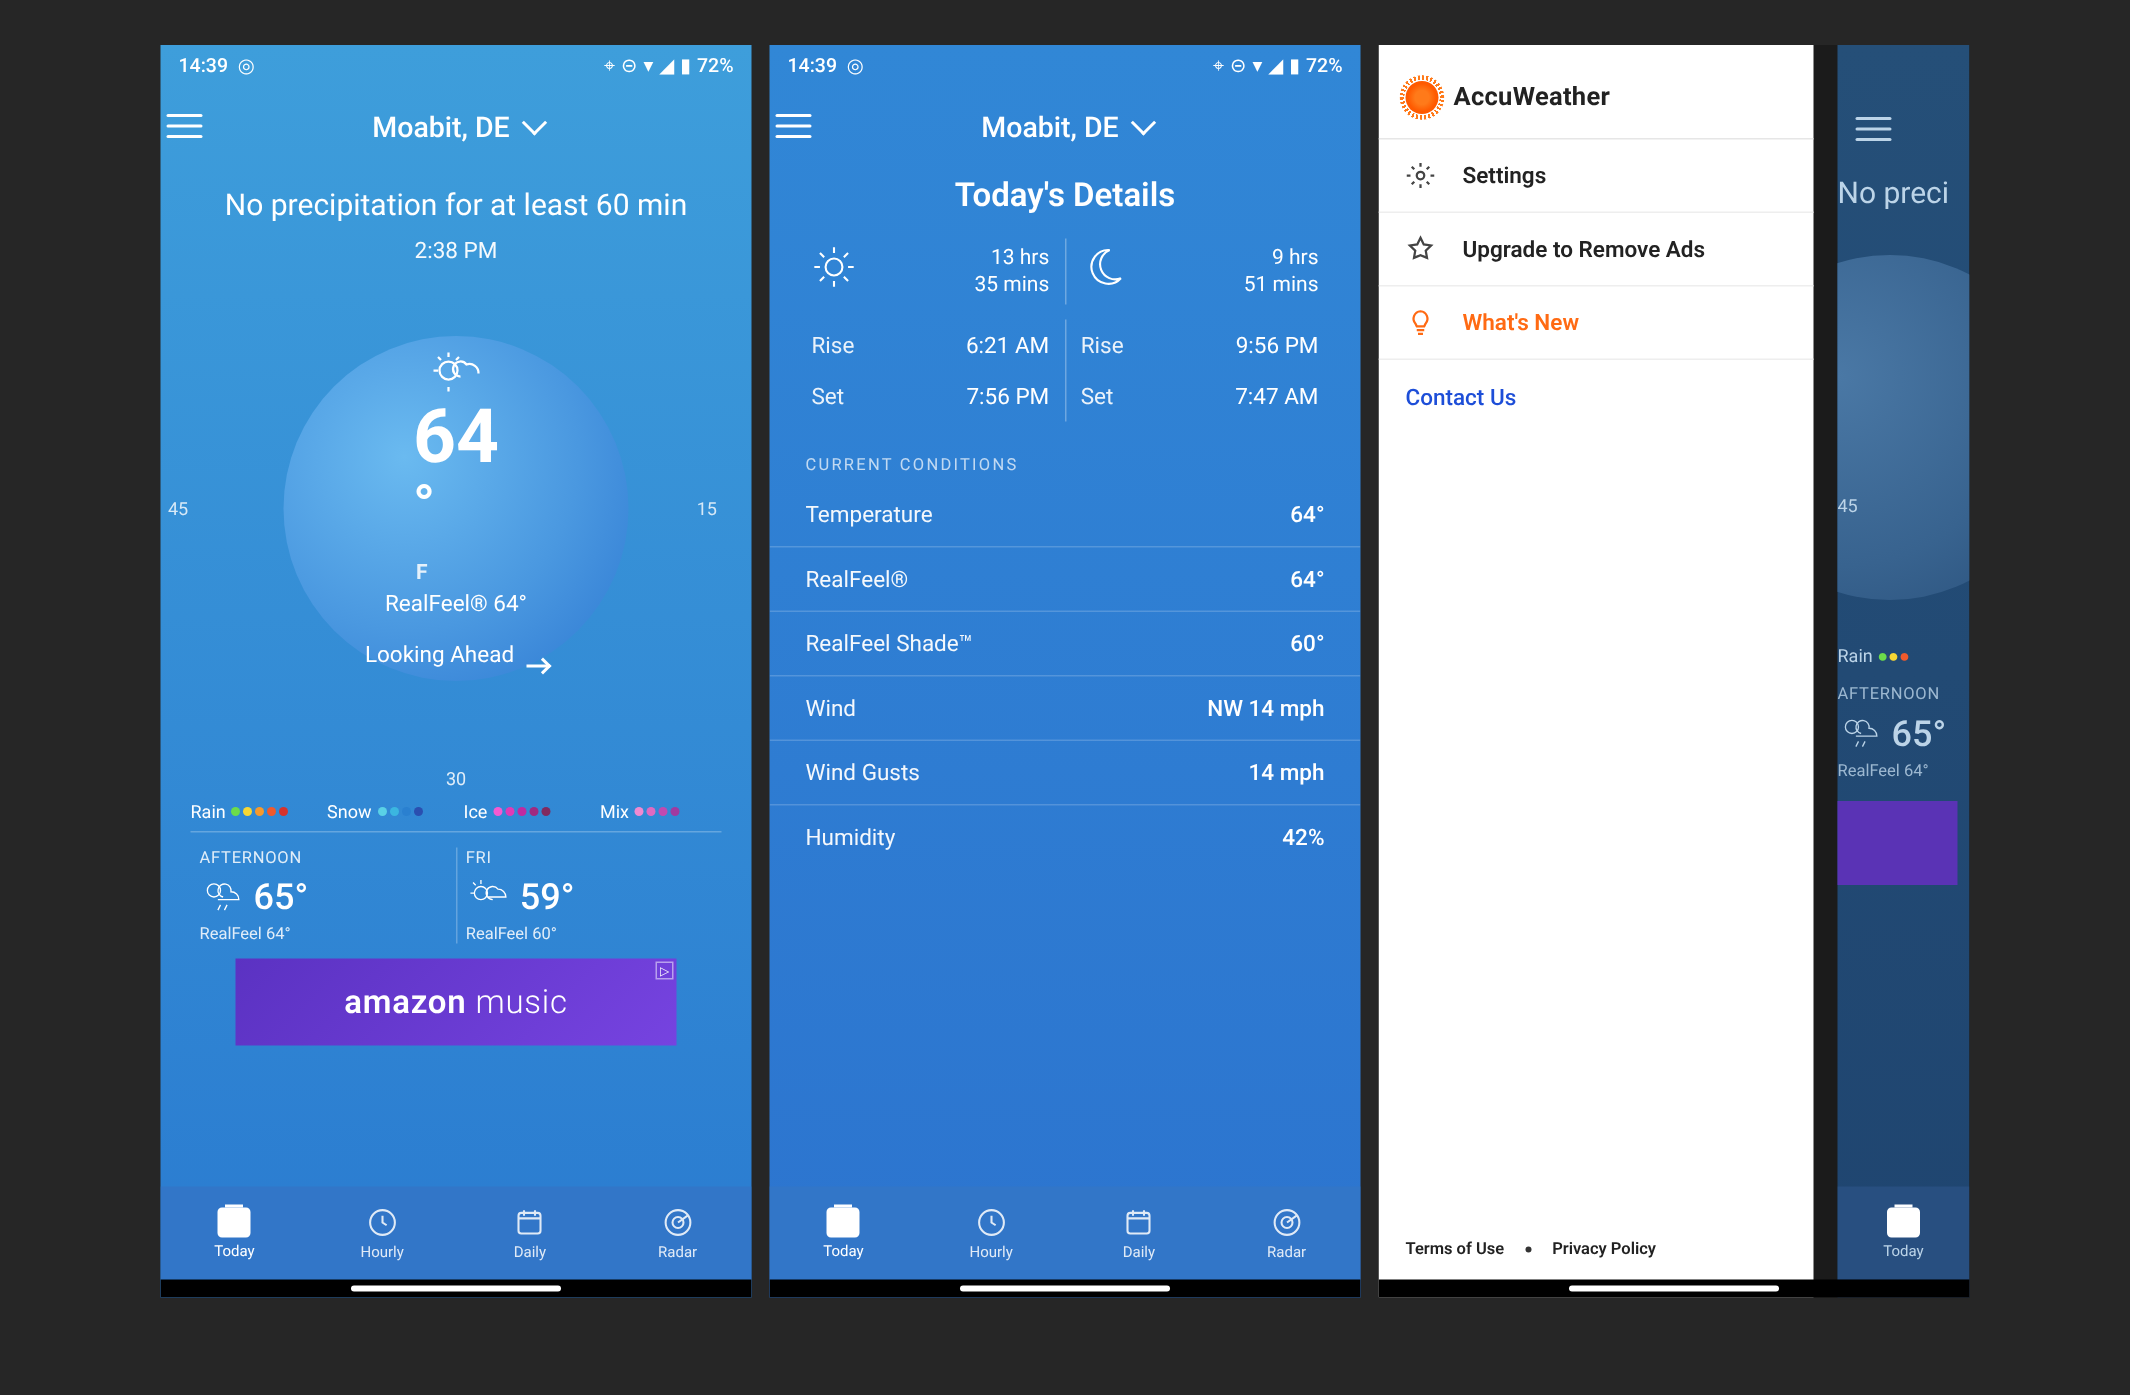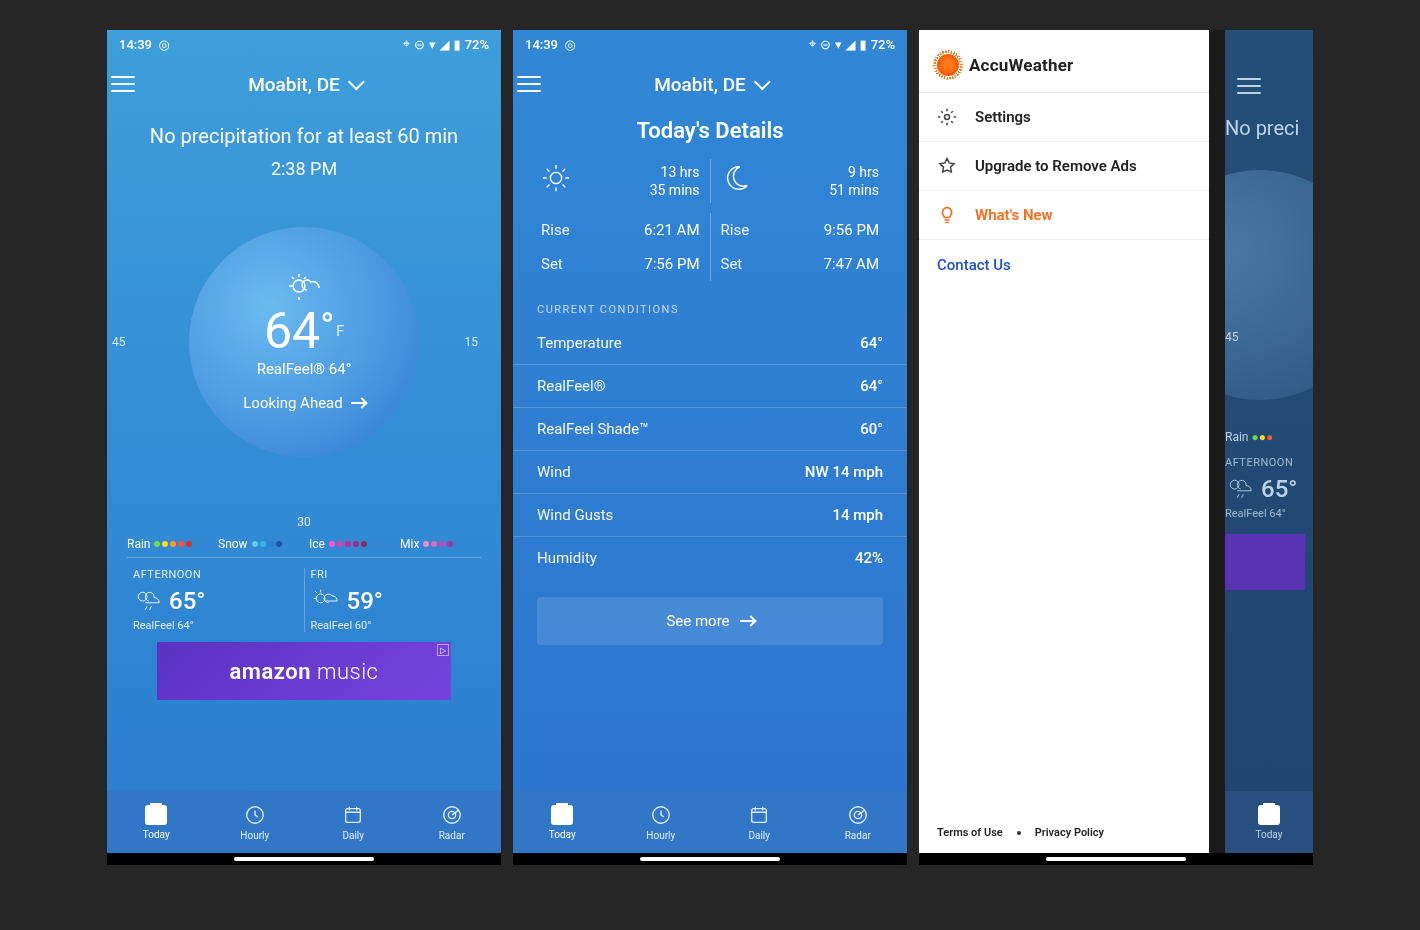--- a/index.html
+++ b/index.html
@@ -61,38 +61,38 @@
     display: flex; align-items: center; gap: 8px;
     font-size: 19px; font-weight: 500;
   }
   .chev-down {
     width: 12px; height: 12px; border-right: 2px solid #fff; border-bottom: 2px solid #fff;
     transform: rotate(45deg) translateY(-3px);
   }
   
   .s1-main { flex: 1; display: flex; flex-direction: column; align-items: center; padding: 10px 20px 0 20px; }
   .precip-msg { font-size: 20px; font-weight: 400; margin-top: 6px; }
-  .stamp { font-size: 18px; margin-top: 10px; opacity: .95; }
+  .stamp { font-size: 15px; margin-top: 10px; opacity: .95; }
   .dialwrap {
     position: relative;
     width: 360px; height: 310px;
     margin-top: 8px;
     display: flex; align-items: center; justify-content: center;
   }
   .sphere {
     width: 230px; height: 230px; border-radius: 50%;
     background: radial-gradient(circle at 35% 35%, #6abaf0 0%, #4a98e0 55%, #3a86d8 80%);
     display: flex; flex-direction: column; align-items: center; justify-content: center;
     gap: 4px;
   }
-  .temp-big { font-size: 50px; font-weight: 400; line-height: 1; display:flex; align-items:flex-start;}
+  .temp-big { font-size: 50px; font-weight: 700; line-height: 1; display:flex; align-items:flex-start;flex-direction:column;}
   .temp-big .deg { font-size: 38px; margin-top:2px; }
   .temp-big .un { font-size: 14px; margin-top: 18px; margin-left: 2px; opacity: .85;}
   .realfeel { font-size: 15px; }
-  .look-ahead { font-size: 15px; margin-top: 12px; display:flex; align-items:center; gap:8px;}
+  .look-ahead { font-size: 15px; margin-top: 12px; display:flex; align-items:flex-end; gap:8px;}
   .arrow-r { display:inline-block; width: 14px; height: 2px; background:#fff; position:relative; }
   .arrow-r::after { content:''; position:absolute; right:-1px; top:-3px; border:solid #fff; border-width:0 2px 2px 0; width:6px; height:6px; transform:rotate(-45deg);}
   .tick-left, .tick-right {
     position: absolute; top: 50%; transform: translateY(-50%);
     font-size: 12px; opacity:.8;
   }
   .tick-left { left: -12px; }
   .tick-right { right: 6px; }
   .bottom-tick { font-size: 12px; opacity:.85; margin-top: 18px; }
   
@@ -468,24 +468,20 @@
       </div>
     <div class="cond-row">
         <span class="lab">Wind Gusts</span>
         <span class="val">14 mph</span>
       </div>
     <div class="cond-row" style="border-bottom:none;">
         <span class="lab">Humidity</span>
         <span class="val">42%</span>
       </div>
 
-    <div class="see-more">
-      <span>See more</span>
-      <span class="arrow-r"></span>
-    </div>
   </div>
 
   <div class="tabbar">
     <div class="tab active">
         <div class="tab-icon-today"></div>
         <span>Today</span>
       </div>
     <div class="tab">
         <svg viewBox="0 0 24 24">
           <circle cx="12" cy="12" r="9"></circle>

